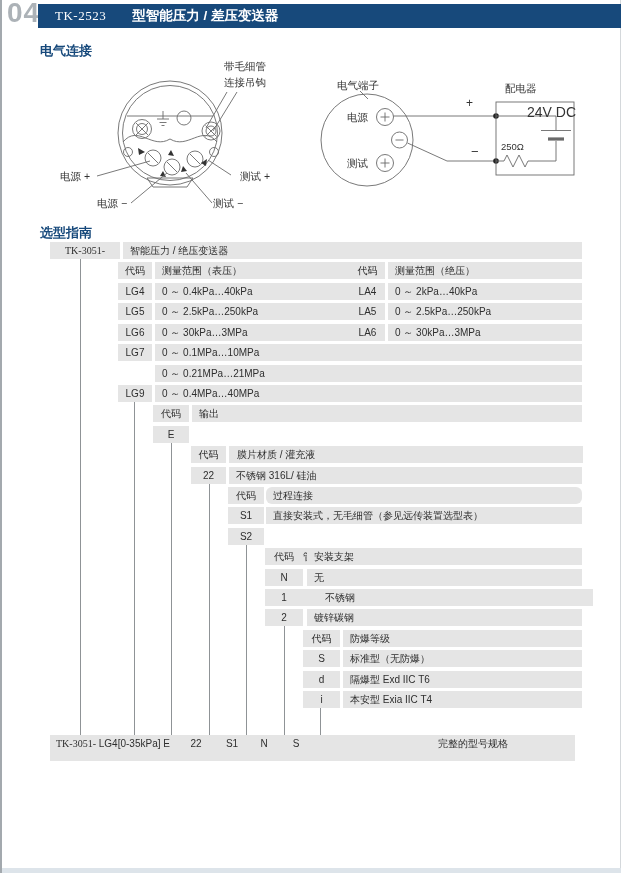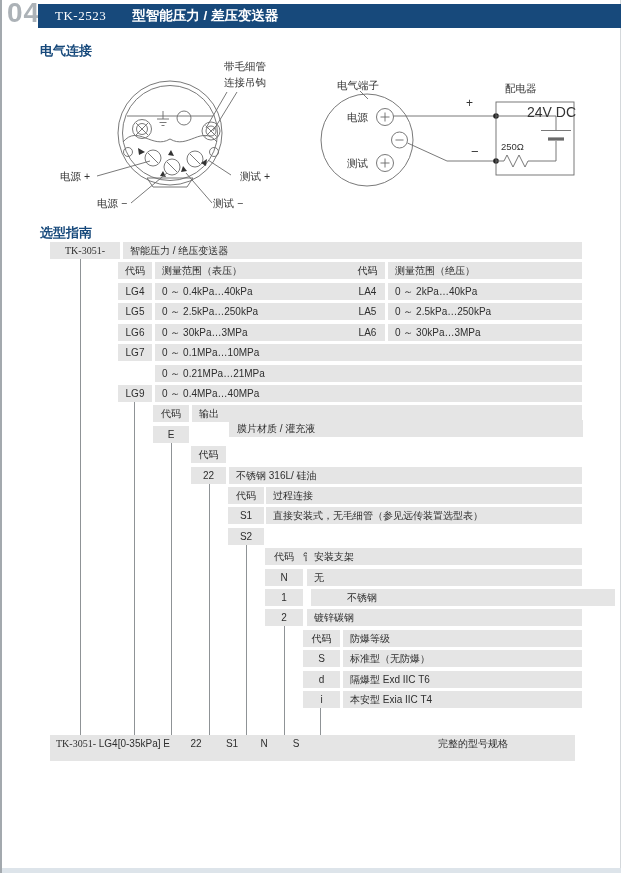--- a/index.html
+++ b/index.html
@@ -145,37 +145,37 @@
   <div class="cell code" style="left:126px;top:365px;width:50px;margin-left:37px;">LG8</div>
   <div class="cell desc" style="left:155px;top:365px;width:420px;">0 ～ 0.21MPa…21MPa</div>
   <div class="cell code" style="left:118px;top:385px;width:34px;">LG9</div>
   <div class="cell desc" style="left:155px;top:385px;width:420px;">0 ～ 0.4MPa…40MPa</div>
 
   <div class="cell code" style="left:153px;top:405px;width:36px;">代码</div>
   <div class="cell desc" style="left:192px;top:405px;width:383px;">输出</div>
   <div class="cell code" style="left:153px;top:426px;width:36px;">E</div>
 
   <div class="cell code" style="left:191px;top:446px;width:35px;">代码</div>
-  <div class="cell desc" style="left:229px;top:420px;width:346px;padding-left:8px;">膜片材质 / 灌充液</div>
+  <div class="cell desc" style="left:229px;top:446px;width:346px;padding-left:8px;">膜片材质 / 灌充液</div>
   <div class="cell code" style="left:191px;top:467px;width:35px;">22</div>
   <div class="cell desc" style="left:229px;top:467px;width:346px;">不锈钢 316L/ 硅油</div>
 
   <div class="cell code" style="left:228px;top:487px;width:36px;">代码</div>
-  <div class="cell desc" style="left:266px;top:487px;width:309px;">过程连接</div>
+  <div class="cell desc" style="left:266px;top:487px;width:309px;border-radius:6px;">过程连接</div>
   <div class="cell code" style="left:228px;top:507px;width:36px;">S1</div>
   <div class="cell desc" style="left:266px;top:507px;width:309px;">直接安装式，无毛细管（参见远传装置选型表）</div>
   <div class="cell code" style="left:228px;top:528px;width:36px;">S2</div>
   <div class="cell desc" style="left:266px;top:528px;width:309px;margin-top:20px;">带毛细管（参见远传装置选型表）</div>
 
   <div class="cell code" style="left:265px;top:548px;width:38px;">代码</div>
   <div class="cell desc" style="left:307px;top:548px;width:268px;">安装支架</div>
   <div class="cell code" style="left:265px;top:569px;width:38px;">N</div>
   <div class="cell desc" style="left:307px;top:569px;width:268px;">无</div>
   <div class="cell code" style="left:265px;top:589px;width:38px;">1</div>
-  <div class="cell desc" style="left:311px;top:589px;width:268px;padding-left:36px;">不锈钢</div>
+  <div class="cell desc" style="left:289px;top:589px;width:268px;padding-left:36px;">不锈钢</div>
   <div class="cell code" style="left:265px;top:609px;width:38px;">2</div>
   <div class="cell desc" style="left:307px;top:609px;width:268px;">镀锌碳钢</div>
 
   <div class="cell code" style="left:303px;top:630px;width:37px;">代码</div>
   <div class="cell desc" style="left:343px;top:630px;width:232px;">防爆等级</div>
   <div class="cell code" style="left:303px;top:650px;width:37px;">S</div>
   <div class="cell desc" style="left:343px;top:650px;width:232px;">标准型（无防爆）</div>
   <div class="cell code" style="left:303px;top:671px;width:37px;">d</div>
   <div class="cell desc" style="left:343px;top:671px;width:232px;">隔爆型 Exd IIC T6</div>
   <div class="cell code" style="left:303px;top:691px;width:37px;">i</div>

